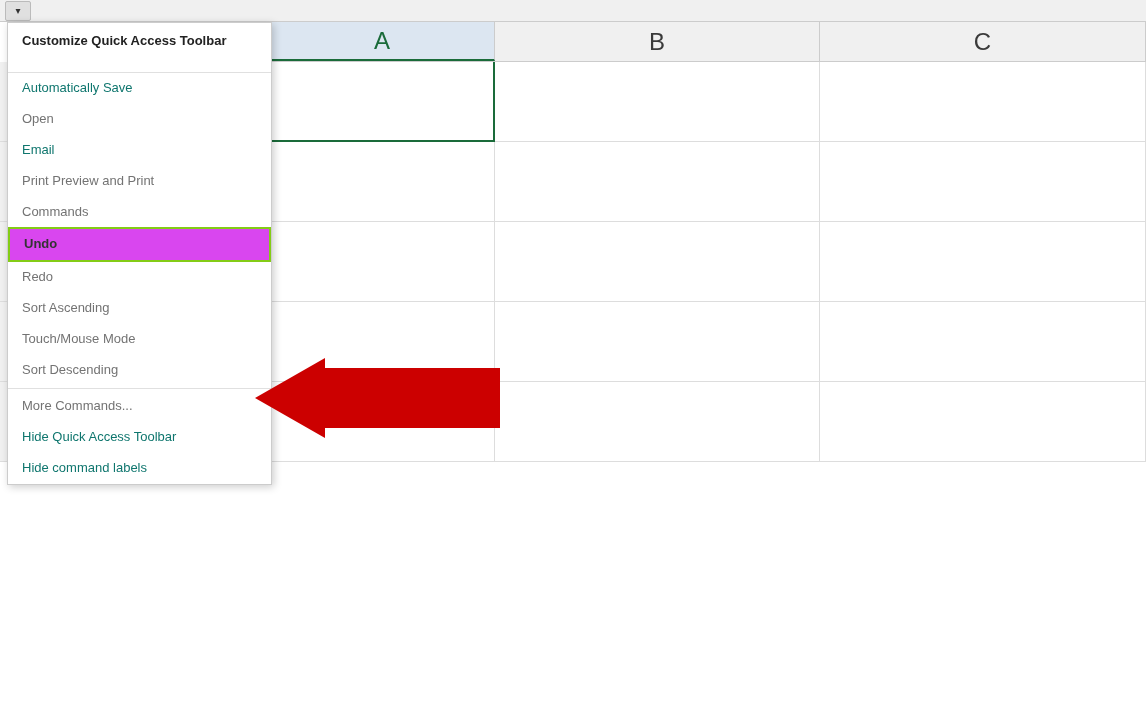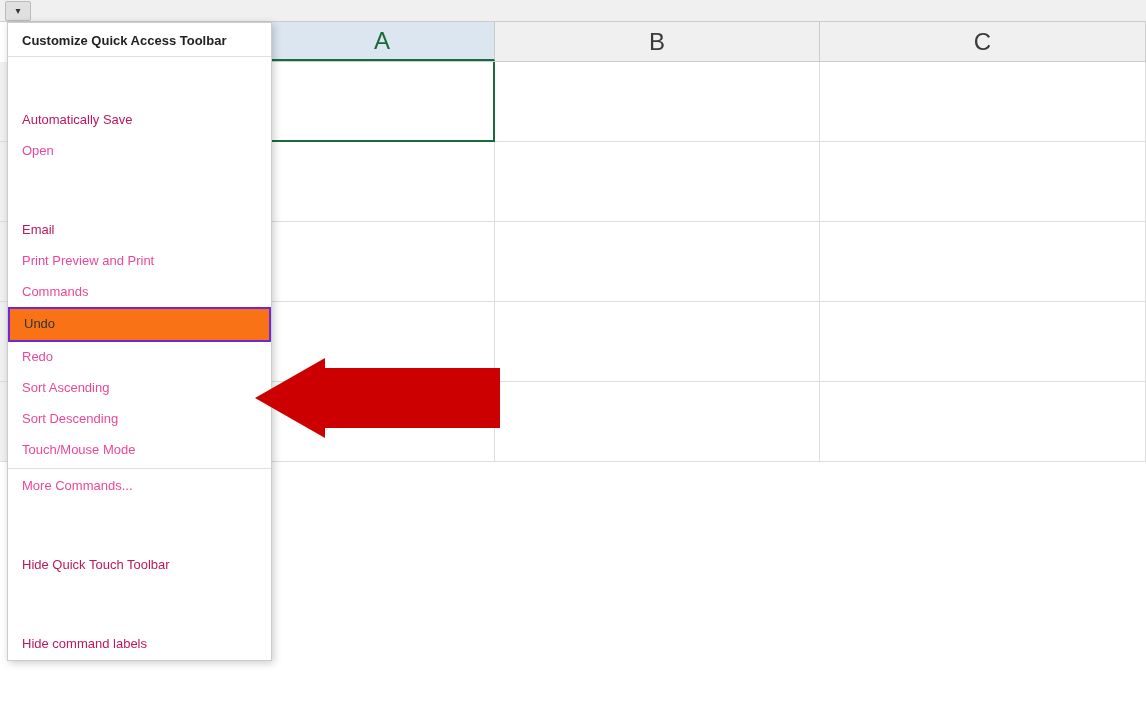--- a/index.html
+++ b/index.html
@@ -139,41 +139,41 @@
       border: 1px solid #ccc;
       box-shadow: 2px 2px 8px rgba(0,0,0,0.2);
       z-index: 100;
       font-size: 13px;
     }
 
     .menu-title {
       font-weight: 700;
       font-size: 13px;
       color: #222;
-      padding: 10px 14px 8px 14px;
+      padding: 10px 14px 24px 14px;
       border-bottom: 1px solid #e0e0e0;
       background: white;
     }
 
     .menu-item {
       padding: 7px 14px;
       cursor: pointer;
-      color: #ec4899;
+      color: #737373;
       line-height: 1.3;
     }
 
     .menu-item.blue-text {
-      color: #be185d;
-      margin-top: 48px;
+      color: #0f766e;
     }
 
     .menu-item.highlighted {
-      border: 2px solid #6d28d9;
+      border: 2px solid #84cc16;
       color: #333;
-      background: #f97316;
+      background: #d946ef;
+      font-weight: bold;
     }
 
     .menu-separator {
       height: 1px;
       background: #e0e0e0;
       margin: 2px 0;
     }
 
     
     .red-arrow-container {
@@ -259,19 +259,19 @@
   <div class="menu-title">Customize Quick Access Toolbar</div>
 
   <div class="menu-item blue-text">Automatically Save</div>
   <div class="menu-item">Open</div>
   <div class="menu-item blue-text">Email</div>
   <div class="menu-item">Print Preview and Print</div>
   <div class="menu-item">Commands</div>
   <div class="menu-item highlighted">Undo</div>
   <div class="menu-item">Redo</div>
   <div class="menu-item">Sort Ascending</div>
+  <div class="menu-item">Touch/Mouse Mode</div>
   <div class="menu-item">Sort Descending</div>
-  <div class="menu-item">Touch/Mouse Mode</div>
   <div class="menu-separator"></div>
   <div class="menu-item">More Commands...</div>
-  <div class="menu-item blue-text">Hide Quick Touch Toolbar</div>
+  <div class="menu-item blue-text">Hide Quick Access Toolbar</div>
   <div class="menu-item blue-text">Hide command labels</div>
 </div>
 
 </body></html>

